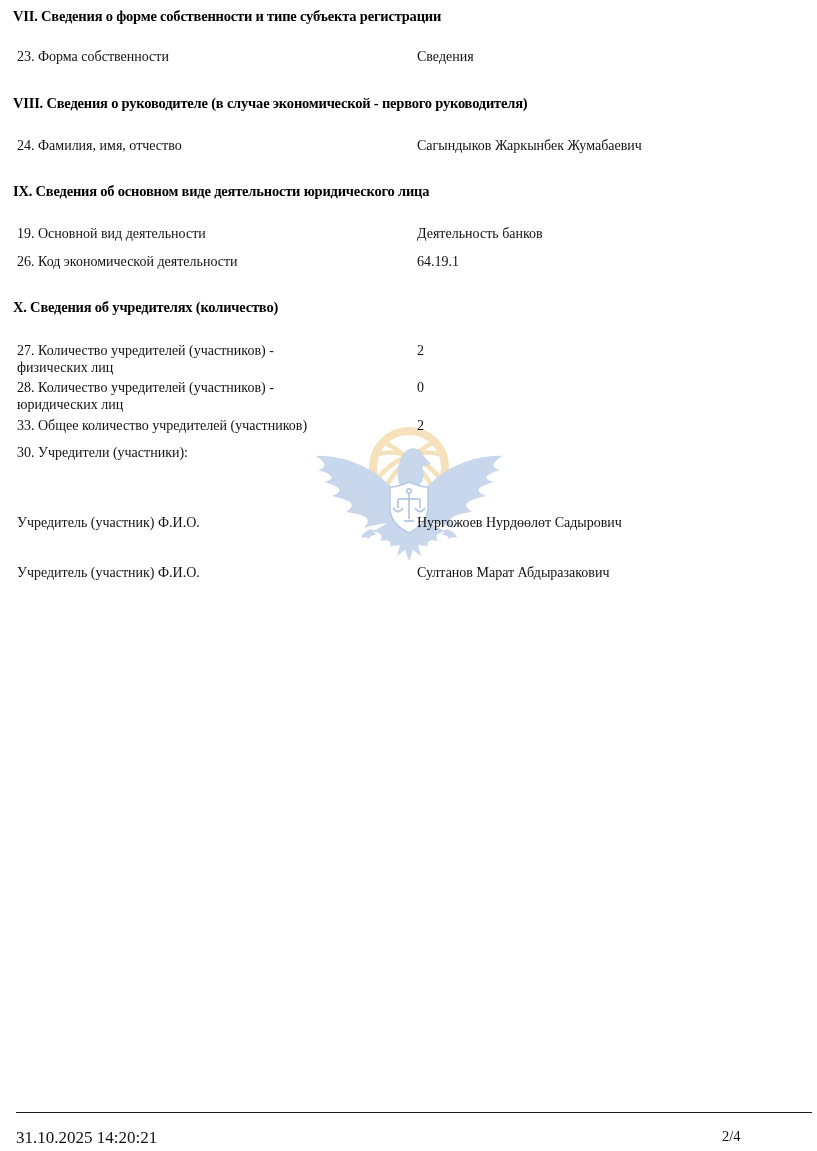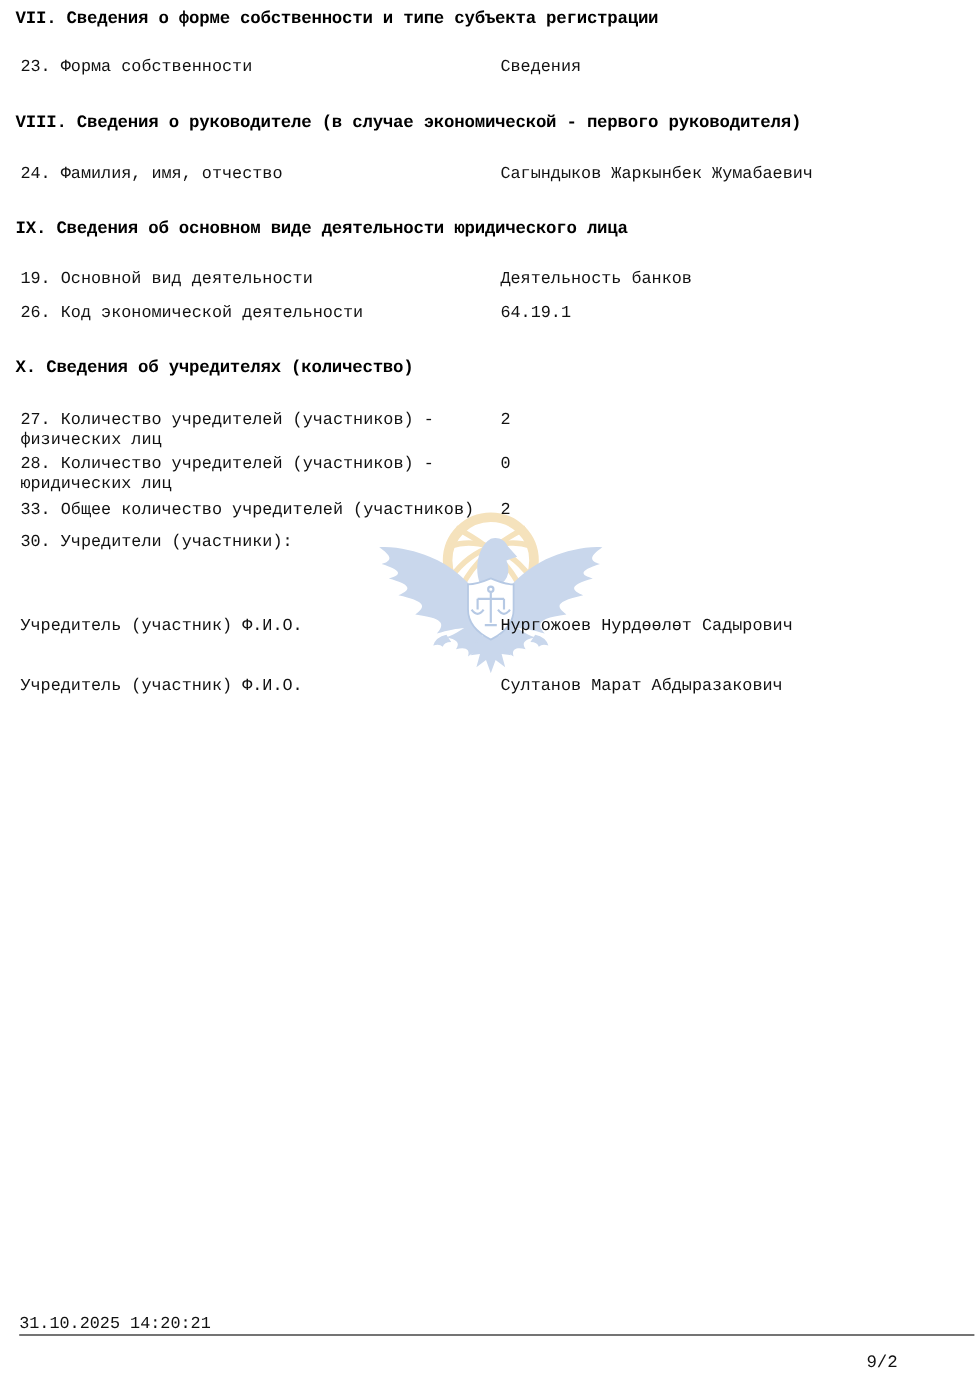--- a/index.html
+++ b/index.html
@@ -5,21 +5,21 @@
   html, body {
     margin: 0;
     padding: 0;
     background: #ffffff;
   }
   .page {
     position: relative;
     width: 817px;
     height: 1151px;
     background: #ffffff;
-    font-family: Liberation Mono, monospace;
+    font-family: Liberation Serif, serif;
     color: #111111;
     overflow: hidden;
   }
   .heading {
     position: absolute;
     left: 13px;
     margin: 0;
     font-size: 14.5px;
     font-weight: bold;
     letter-spacing: -0.2px;
@@ -59,22 +59,22 @@
     position: absolute;
     left: 16px;
     top: 1112px;
     width: 796px;
     height: 1px;
     background: #1a1a1a;
   }
   .footer-timestamp {
     position: absolute;
     left: 16px;
-    top: 1096px;
-    font-size: 14px;
+    top: 1128px;
+    font-size: 17px;
   }
   .footer-page {
     position: absolute;
     left: 722px;
     top: 1128px;
     font-size: 14.5px;
   }
 </style>
 </head>
 <body>
@@ -183,16 +183,16 @@
       <span class="label">Учредитель (участник) Ф.И.О.</span>
       <span class="value">Нургожоев Нурдөөлөт Садырович</span>
     </div>
     <div class="row" style="top:564px">
       <span class="label">Учредитель (участник) Ф.И.О.</span>
       <span class="value">Султанов Марат Абдыразакович</span>
     </div>
 
     <div class="footer-line"></div>
     <div class="footer-timestamp">31.10.2025 14:20:21</div>
-    <div class="footer-page">9/2</div>
+    <div class="footer-page">2/4</div>
 
   </div>
 </div>
 
 </body></html>

